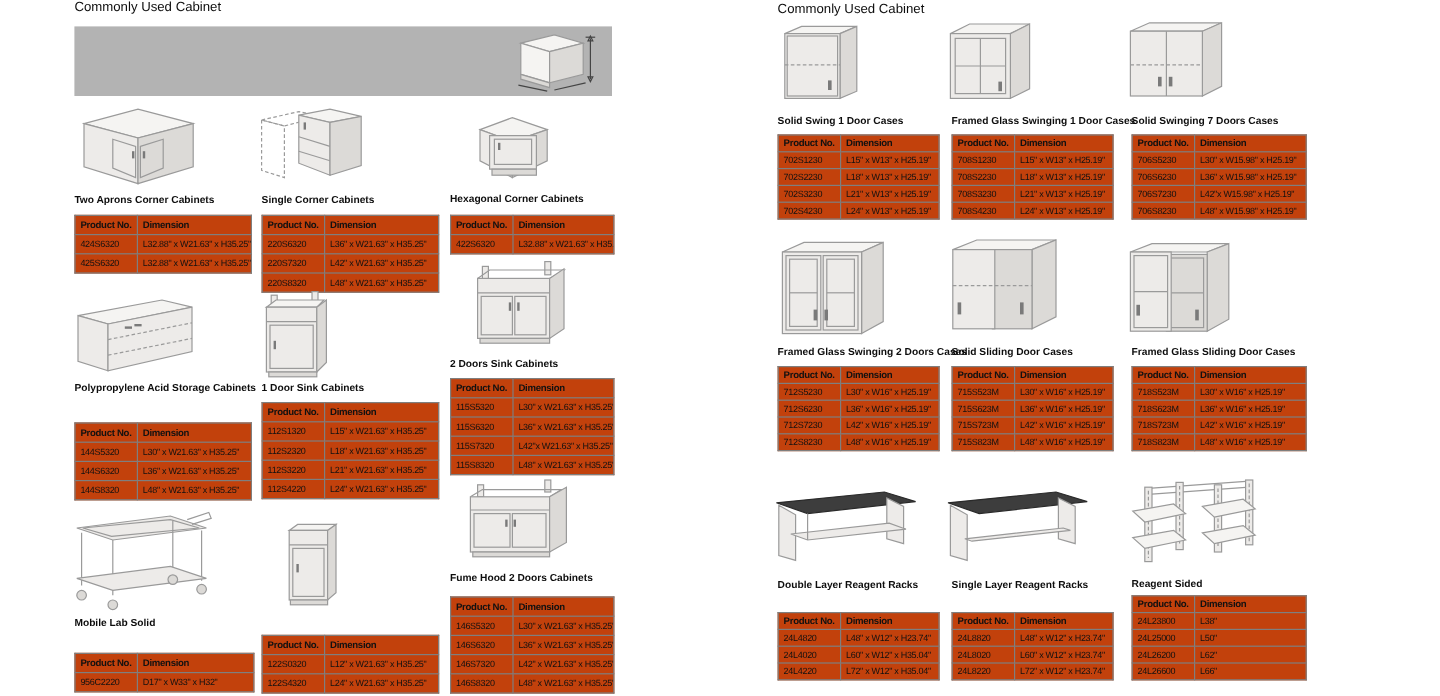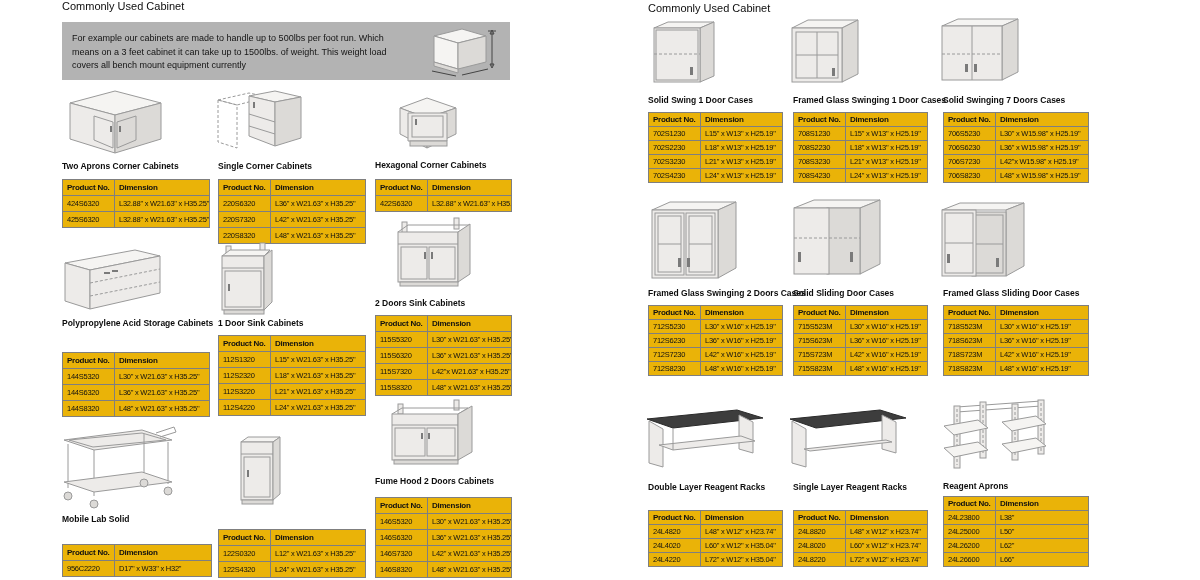--- a/index.html
+++ b/index.html
@@ -4,21 +4,21 @@
 <style>
   *{margin:0;padding:0;box-sizing:border-box}
   html,body{background:#ffffff}
   body{width:1200px;height:580px;font-family:"Liberation Sans",sans-serif;color:#111;overflow:hidden}
   #canvas{position:relative;width:1200px;height:580px;background:#fff;overflow:hidden}
   .abs{position:absolute}
   .ptitle{font-size:11px;font-weight:normal;color:#0d0d0d;white-space:nowrap}
   .banner{background:#b3b3b3}
   .banner-text{font-size:9px;line-height:1.5;color:#141414;padding:10px 10px;width:352px}
   .slabel{font-size:8.5px;font-weight:bold;white-space:nowrap;color:#0d0d0d}
-  table.ptable{border-collapse:collapse;background:#eab308;table-layout:fixed;position:absolute}
+  table.ptable{border-collapse:collapse;background:#c2410c;table-layout:fixed;position:absolute}
   .ptable th,.ptable td{border:1px solid #7f7f7f;text-align:left;white-space:nowrap;overflow:hidden;
     font-size:7.5px;letter-spacing:-0.25px;padding:3px 2px 3px 4px;color:#111}
   .ptable th{font-size:8px;font-weight:bold}
   .ptable th:first-child,.ptable td:first-child{width:52px}
   .rt th,.rt td{padding:2px 2px 2px 4px}
   svg{display:block;overflow:visible}
   .f1{fill:#edebe9;stroke:#9a9a9a;stroke-width:1}
   .f2{fill:#dcdad7;stroke:#9a9a9a;stroke-width:1}
   .f3{fill:#f5f4f2;stroke:#9a9a9a;stroke-width:1}
   .ln{fill:none;stroke:#9a9a9a;stroke-width:1}
@@ -28,21 +28,20 @@
   .dim{fill:none;stroke:#444;stroke-width:1}
 </style>
 </head>
 <body>
 
 <div id="canvas">
 
   <div class="abs ptitle" style="left:62px;top:0px">Commonly Used Cabinet</div>
 
   <div class="abs banner" style="left:62px;top:22px;width:448px;height:58px">
-    <div class="banner-text">For example our cabinets are made to handle up to 500lbs per foot run. Which means on a 3 feet  cabinet it can take up to 1500lbs.  of weight. This weight load covers all bench mount equipment currently</div>
     <svg class="abs" style="right:8px;top:2px" width="80" height="54" viewBox="0 0 80 54">
       <polygon class="f3" points="12,12 40,5 64,12 36,19"></polygon>
       <polygon class="f3" points="12,12 12,38 36,45 36,19"></polygon>
       <polygon class="f2" points="36,19 64,12 64,38 36,45"></polygon>
       <polygon class="f2" points="12,38 12,42 36,49 36,45"></polygon>
       <line class="dim" x1="70" y1="8" x2="70" y2="42"></line>
       <polygon class="dim" points="68,10 72,10 70,6" fill="#444"></polygon>
       <polygon class="dim" points="68,40 72,40 70,44" fill="#444"></polygon>
       <line class="dim" x1="66" y1="7" x2="74" y2="7"></line>
       <line class="dim" x1="10" y1="47" x2="34" y2="52"></line>
@@ -618,21 +617,21 @@
     <line class="ln dash" x1="75" y1="11" x2="75" y2="61"></line>
     <line class="ln dash" x1="101" y1="7" x2="101" y2="55"></line>
     <polygon class="f3" points="4,30 38,24 48,32 14,39"></polygon>
     <polygon class="f3" points="4,52 38,46 48,54 14,61"></polygon>
     <polygon class="f3" points="62,26 96,20 106,28 72,35"></polygon>
     <polygon class="f3" points="62,48 96,42 106,50 72,57"></polygon>
   </svg>
 
   <div class="abs slabel" style="left:648px;top:482px">Double Layer Reagent Racks</div>
   <div class="abs slabel" style="left:793px;top:482px">Single Layer Reagent  Racks</div>
-  <div class="abs slabel" style="left:943px;top:481px">Reagent Aprons</div>
+  <div class="abs slabel" style="left:943px;top:481px">Reagent Sided</div>
 
   <table class="ptable rt" style="left:648px;top:510px;width:135px">
       <thead>
         <tr>
           <th>Product No.</th>
           <th>Dimension</th>
         </tr>
       </thead>
       <tbody>
         <tr>

